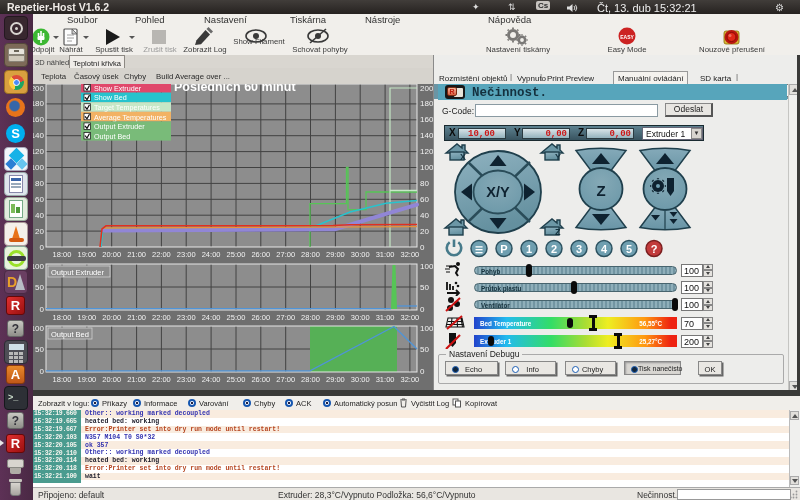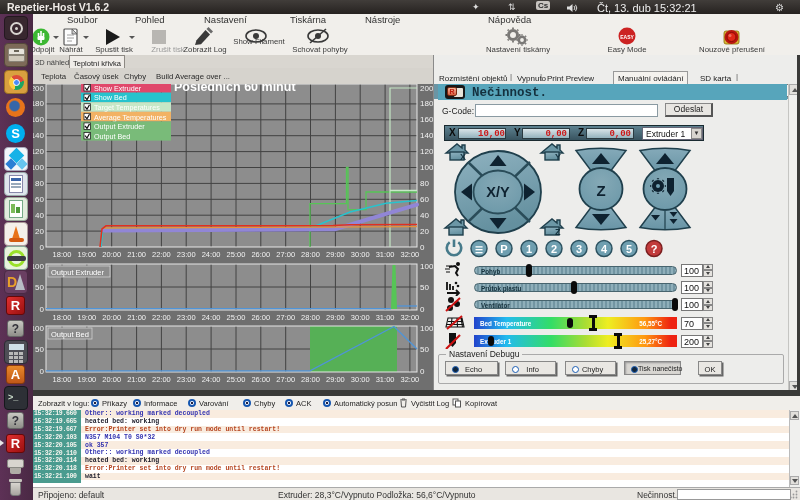--- a/index.html
+++ b/index.html
@@ -166,21 +166,21 @@
     <circle cx="594" cy="9" r="8.5" fill="#cc2222"></circle>
     <text x="594" y="11.5" font-size="5" font-weight="bold" fill="#fff" text-anchor="middle" font-family="Liberation Sans">EASY</text>
     <rect x="691" y="4" width="15" height="13" rx="2" fill="#d8b838" stroke="#8a6a00" stroke-width="0.8"></rect>
     <circle cx="698.5" cy="10" r="7" fill="#b81510"></circle>
     <circle cx="698.5" cy="10" r="4.5" fill="#e02818" stroke="#8a0a05" stroke-width="1"></circle>
     <circle cx="697" cy="8.5" r="1.5" fill="#f07060"></circle>
   </svg>
   <span class="tb-lbl" style="left:9px;top:18px;">Odpojit</span>
   <span class="tb-lbl" style="left:38px;top:18px;">Náhrát</span>
   <span class="tb-lbl" style="left:81px;top:18px;">Spustit tisk</span>
-  <span class="tb-lbl" style="left:127px;top:18px;color:#9a9a9a;margin-left:8px;">Zrušit tisk</span>
+  <span class="tb-lbl" style="left:127px;top:18px;color:#9a9a9a;">Zrušit tisk</span>
   <span class="tb-lbl" style="left:172px;top:18px;">Zobrazit Log</span>
   <span class="tb-lbl" style="left:226px;top:10px;text-align:right;">Show Filament</span>
   <span class="tb-lbl" style="left:287px;top:18px;">Schovat pohyby</span>
   <span class="tb-lbl" style="left:485px;top:18px;">Nastavení tiskárny</span>
   <span class="tb-lbl" style="left:594px;top:18px;">Easy Mode</span>
   <span class="tb-lbl" style="left:699px;top:18px;">Nouzové přerušení</span>
 </div>
 
 <div class="abs" style="left:33px;top:55px;width:400px;height:13px;background:#d9d6d0;border-bottom:1px solid #9a968f;">
   <span class="abs" style="left:2px;top:3px;font-size:7.5px;color:#444;">3D náhled</span>
@@ -445,21 +445,21 @@
 <span class="abs" style="left:9px;top:2.5px;width:10px;height:9px;background:linear-gradient(#f4b8a0,#d86040);border:1px solid #7a2a10;border-radius:2px;box-sizing:border-box;font-size:7px;font-weight:bold;color:#c02010;text-align:center;line-height:7px;">R</span>
 <span class="abs mono" style="left:34px;top:1.5px;font-size:12.5px;font-weight:bold;color:#14303e;">Nečinnost.</span>
 </div>
 <span class="abs" style="left:8px;top:51px;font-size:8.5px;color:#222;">G-Code:</span>
 <span class="abs" style="left:41px;top:49px;width:183px;height:13px;background:#fff;border:1px solid #8a9aa2;box-sizing:border-box;"></span>
 <span class="abs" style="left:231px;top:48px;width:48px;height:14px;background:#e8e6e2;border:1px solid #888;border-right:2px solid #555;border-bottom:2px solid #555;box-sizing:border-box;text-align:center;font-size:8.5px;line-height:11px;color:#222;">Odeslat</span>
 <div class="abs" style="left:10px;top:70px;width:260px;height:16px;background:linear-gradient(#5e8290,#38535f);border:1px solid #1a2a30;box-sizing:border-box;">
 <span class="abs" style="left:4px;top:1px;font-size:10px;font-weight:bold;color:#0a0a0a;">X</span>
 <span class="abs" style="left:69px;top:1px;font-size:10px;font-weight:bold;color:#0a0a0a;">Y</span>
 <span class="abs" style="left:133px;top:1px;font-size:10px;font-weight:bold;color:#0a0a0a;">Z</span>
-<span class="abs mono" style="left:13px;top:1.5px;width:48px;height:11px;background:linear-gradient(#d8e4e8,#93b2bd);border:1px solid #2a3a40;text-align:right;font-size:9px;font-weight:bold;color:#cc1818;padding-right:0;box-sizing:border-box;">10,00</span>
+<span class="abs mono" style="left:13px;top:1.5px;width:48px;height:11px;background:linear-gradient(#d8e4e8,#93b2bd);border:1px solid #2a3a40;text-align:right;font-size:9px;font-weight:bold;color:#cc1818;padding-right:10px;box-sizing:border-box;">10,00</span>
 <span class="abs mono" style="left:77px;top:1.5px;width:48px;height:11px;background:linear-gradient(#d8e4e8,#93b2bd);border:1px solid #2a3a40;text-align:right;font-size:9px;font-weight:bold;color:#cc1818;padding-right:2px;box-sizing:border-box;">0,00</span>
 <span class="abs mono" style="left:141px;top:1.5px;width:48px;height:11px;background:linear-gradient(#d8e4e8,#93b2bd);border:1px solid #2a3a40;text-align:right;font-size:9px;font-weight:bold;color:#cc1818;padding-right:2px;box-sizing:border-box;">0,00</span>
 <span class="abs" style="left:197px;top:1px;width:61px;height:13px;background:#fff;border:1px solid #667;box-sizing:border-box;font-size:8.5px;color:#111;padding:1px 0 0 3px;">Extruder 1</span>
 <span class="abs" style="left:246px;top:2px;width:11px;height:11px;background:#d8d5d0;border:1px solid #888;box-sizing:border-box;font-size:6px;text-align:center;line-height:9px;color:#333;">▼</span>
 </div>
 <svg class="abs" style="left:0;top:87px;" width="367" height="118" viewBox="433 142 367 118">
 <defs>
 <linearGradient id="pg" x1="0" y1="0" x2="0.3" y2="1">
             <stop offset="0" stop-color="#8fb2c0"></stop>
             <stop offset="1" stop-color="#64909f"></stop>

